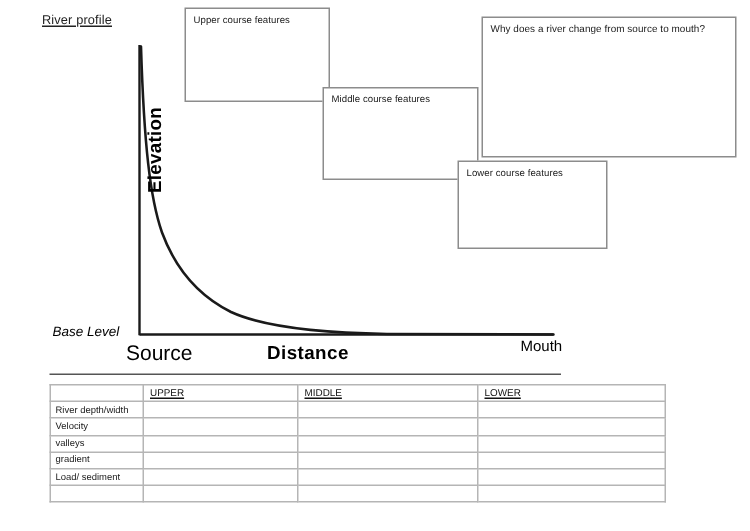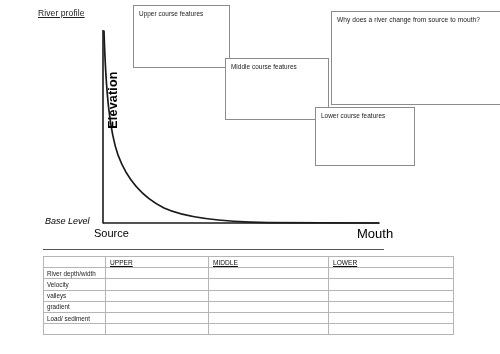--- a/index.html
+++ b/index.html
@@ -11,21 +11,21 @@
     width: 500px;
     height: 354px;
     position: relative;
     overflow: hidden;
     font-family: "Liberation Sans", sans-serif;
     color: #000000;
   }
 
   #worksheet {
     position: absolute;
-    left: 18px; top: 0;
+    left: 8px; top: 0;
     width: 436px;
     height: 354px;
     padding-left: 22px;
   }
 
   
   .title {
     position: absolute;
     left: 20px;
     top: 8px;
@@ -96,28 +96,28 @@
     top: 216px;
     font-size: 9px;
     color: #000;
     white-space: nowrap;
     font-style: italic;
   }
   .source-label {
     position: absolute;
     left: 76px;
     top: 227px;
-    font-size: 11px;
+    font-size: 14px;
     color: #000;
   }
   .mouth-label {
     position: absolute;
     left: 339px;
     top: 226px;
-    font-size: 13px;
+    font-size: 10px;
     color: #000;
   }
 
   
   .divider {
     position: absolute;
     left: 25px;
     top: 249px;
     width: 341px;
     height: 1px;
@@ -174,20 +174,21 @@
     <line x1="85" y1="223" x2="361" y2="223" stroke="#1a1a1a" stroke-width="1.6"></line>
 
     <path d="M 86,31
              C 88,96 92,132 100,155
              C 110,182 126,198 146,208
              C 170,219 210,222 250,222.6
              C 290,223 330,223 361,223" fill="none" stroke="#1a1a1a" stroke-width="1.7" stroke-linecap="round"></path>
   </svg>
 
   <div class="axis-label-y">Elevation</div>
+  <div class="axis-label-x">Distance</div>
   <div class="base-level">Base Level</div>
   <div class="source-label">Source</div>
   <div class="mouth-label">Mouth</div>
 
   <div class="answer-box" id="box-upper">
     <span class="box-label">Upper course features</span>
   </div>
   <div class="answer-box" id="box-middle">
     <span class="box-label">Middle course features</span>
   </div>

